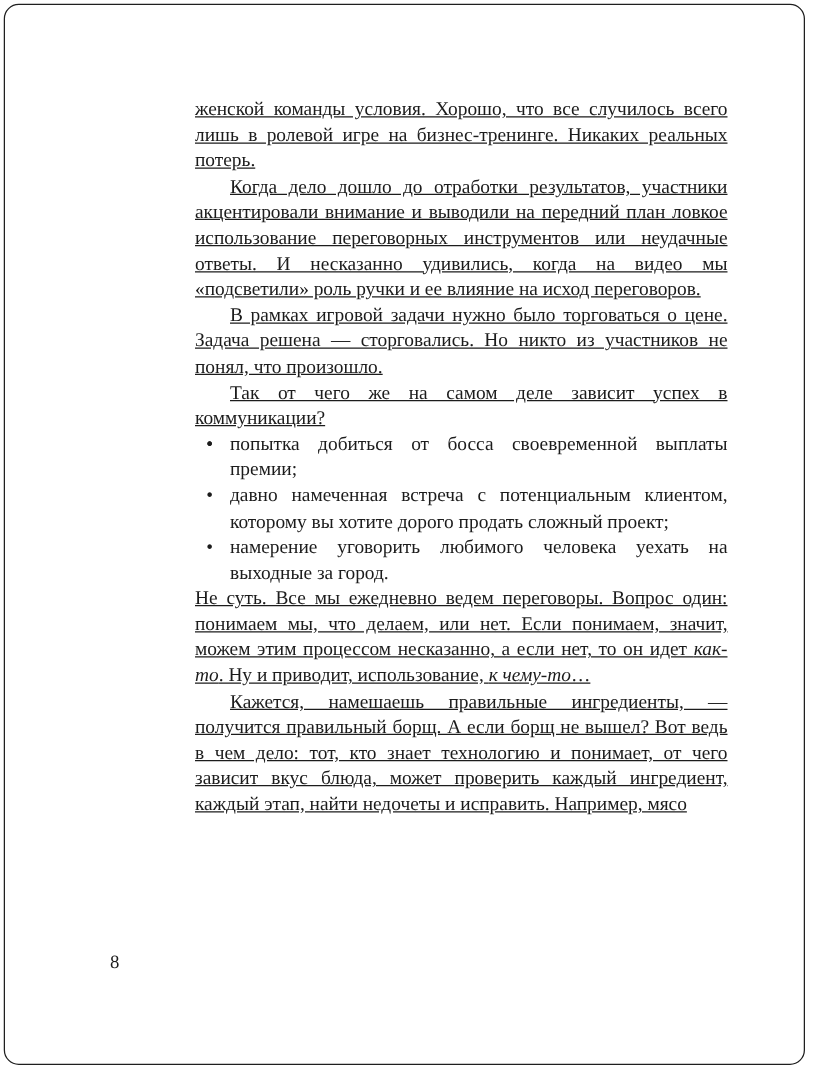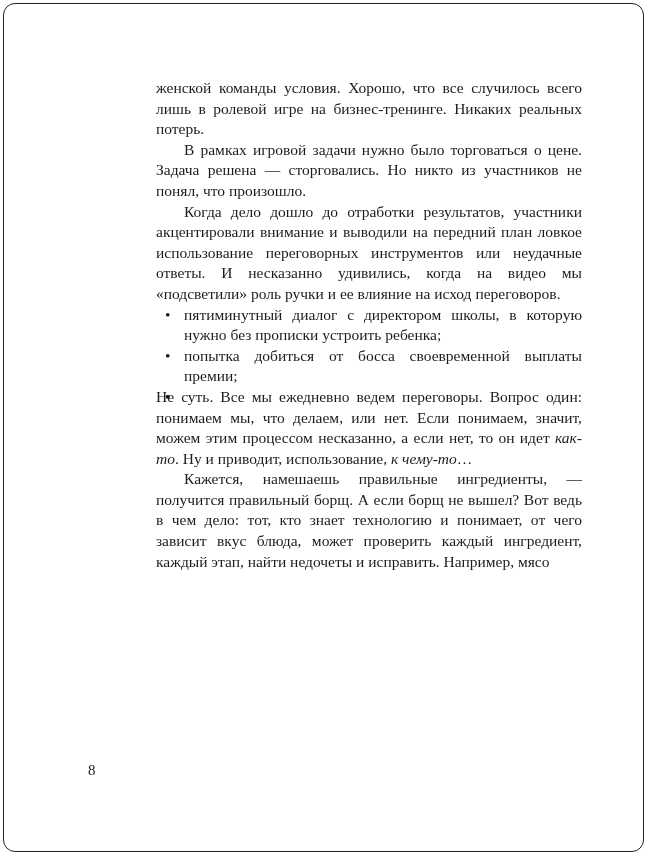--- a/index.html
+++ b/index.html
@@ -27,20 +27,21 @@
     top: 74px;
     width: 426px;
     color: #1c1c1c;
     font-size: 15.5px;
     line-height: 20.6px;
     text-align: justify;
   }
   .text-block p {
     margin: 0;
     padding: 0;
+    text-decoration: underline;
   }
   p.indent {
     text-indent: 28px;
   }
   ul.bullets {
     margin: 0;
     padding: 0;
     list-style: none;
   }
   ul.bullets li {
@@ -67,40 +68,42 @@
 </style>
 </head>
 <body>
 
 <div class="page-frame">
 
   <div class="text-block">
 
     <p>женской команды условия. Хорошо, что все случилось всего лишь в ролевой игре на бизнес-тренинге. Никаких реальных потерь.</p>
 
+    <p class="indent">Когда дело дошло до отработки результатов, участники акцентировали внимание и выводили на передний план ловкое использование переговорных инструментов или неудачные ответы. И несказанно удивились, когда на видео мы «подсветили» роль ручки и ее влияние на исход переговоров.</p>
+
     <p class="indent">В рамках игровой задачи нужно было торговаться о цене. Задача решена — сторговались. Но никто из участников не понял, что произошло.</p>
 
-    <p class="indent">Когда дело дошло до отработки результатов, участники акцентировали внимание и выводили на передний план ловкое использование переговорных инструментов или неудачные ответы. И несказанно удивились, когда на видео мы «подсветили» роль ручки и ее влияние на исход переговоров.</p>
-
+    <p class="indent">Так от чего же на самом деле зависит успех в коммуникации?</p>
 
 
     <ul class="bullets">
       <li>
         <span class="marker">•</span>
-        <span>пятиминутный диалог с директором школы, в которую нужно без прописки устроить ребенка;</span>
       </li>
       <li>
         <span class="marker">•</span>
         <span>попытка добиться от босса своевременной выплаты премии;</span>
       </li>
       <li>
         <span class="marker">•</span>
+        <span>давно намеченная встреча с потенциальным клиентом, которому вы хотите дорого продать сложный проект;</span>
       </li>
       <li>
         <span class="marker">•</span>
+        <span>намерение уговорить любимого человека уехать на выходные за город.</span>
       </li>
     </ul>
 
     <p>
       <span>Не суть. Все мы ежедневно ведем переговоры. Вопрос один: понимаем мы, что делаем, или нет. Если понимаем, значит, можем этим процессом несказанно, а если нет, то он идет </span><span class="italic">как-то</span><span>. Ну и приводит, использование, </span><span class="italic">к чему-то</span><span>…</span>
     </p>
 
     <p class="indent">Кажется, намешаешь правильные ингредиенты, — получится правильный борщ. А если борщ не вышел? Вот ведь в чем дело: тот, кто знает технологию и понимает, от чего зависит вкус блюда, может проверить каждый ингредиент, каждый этап, найти недочеты и исправить. Например, мясо</p>
 
   </div>

